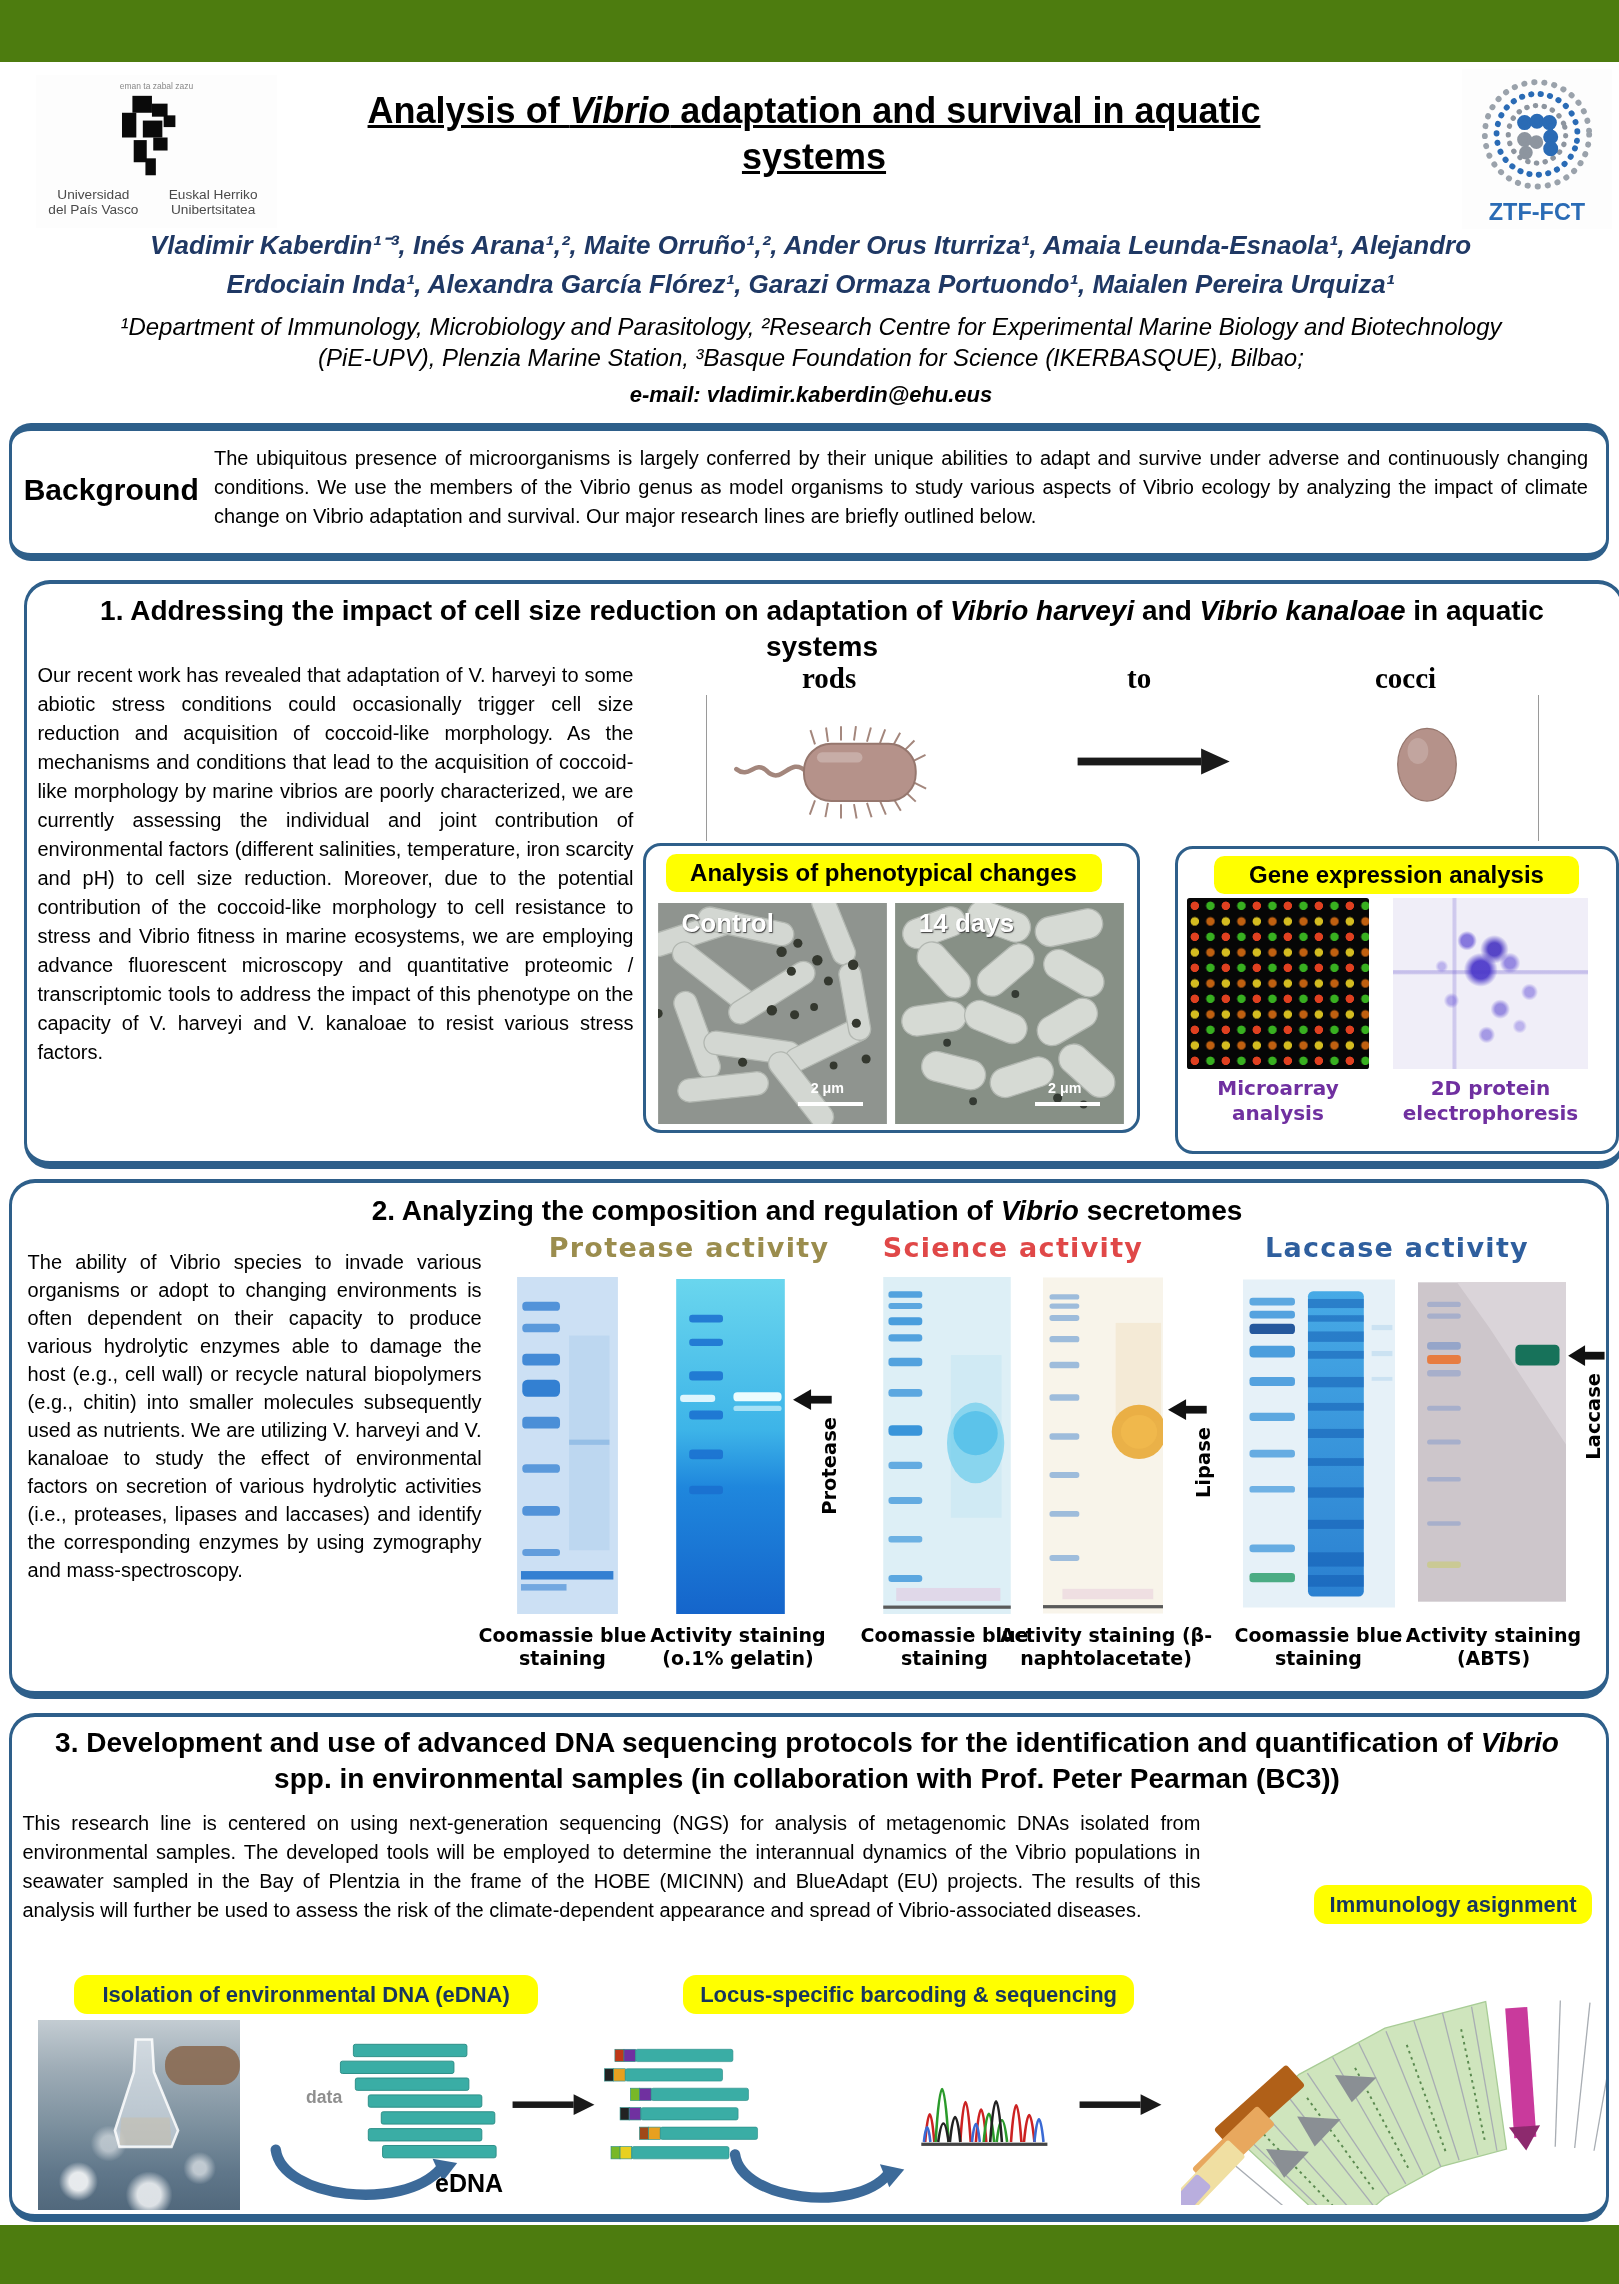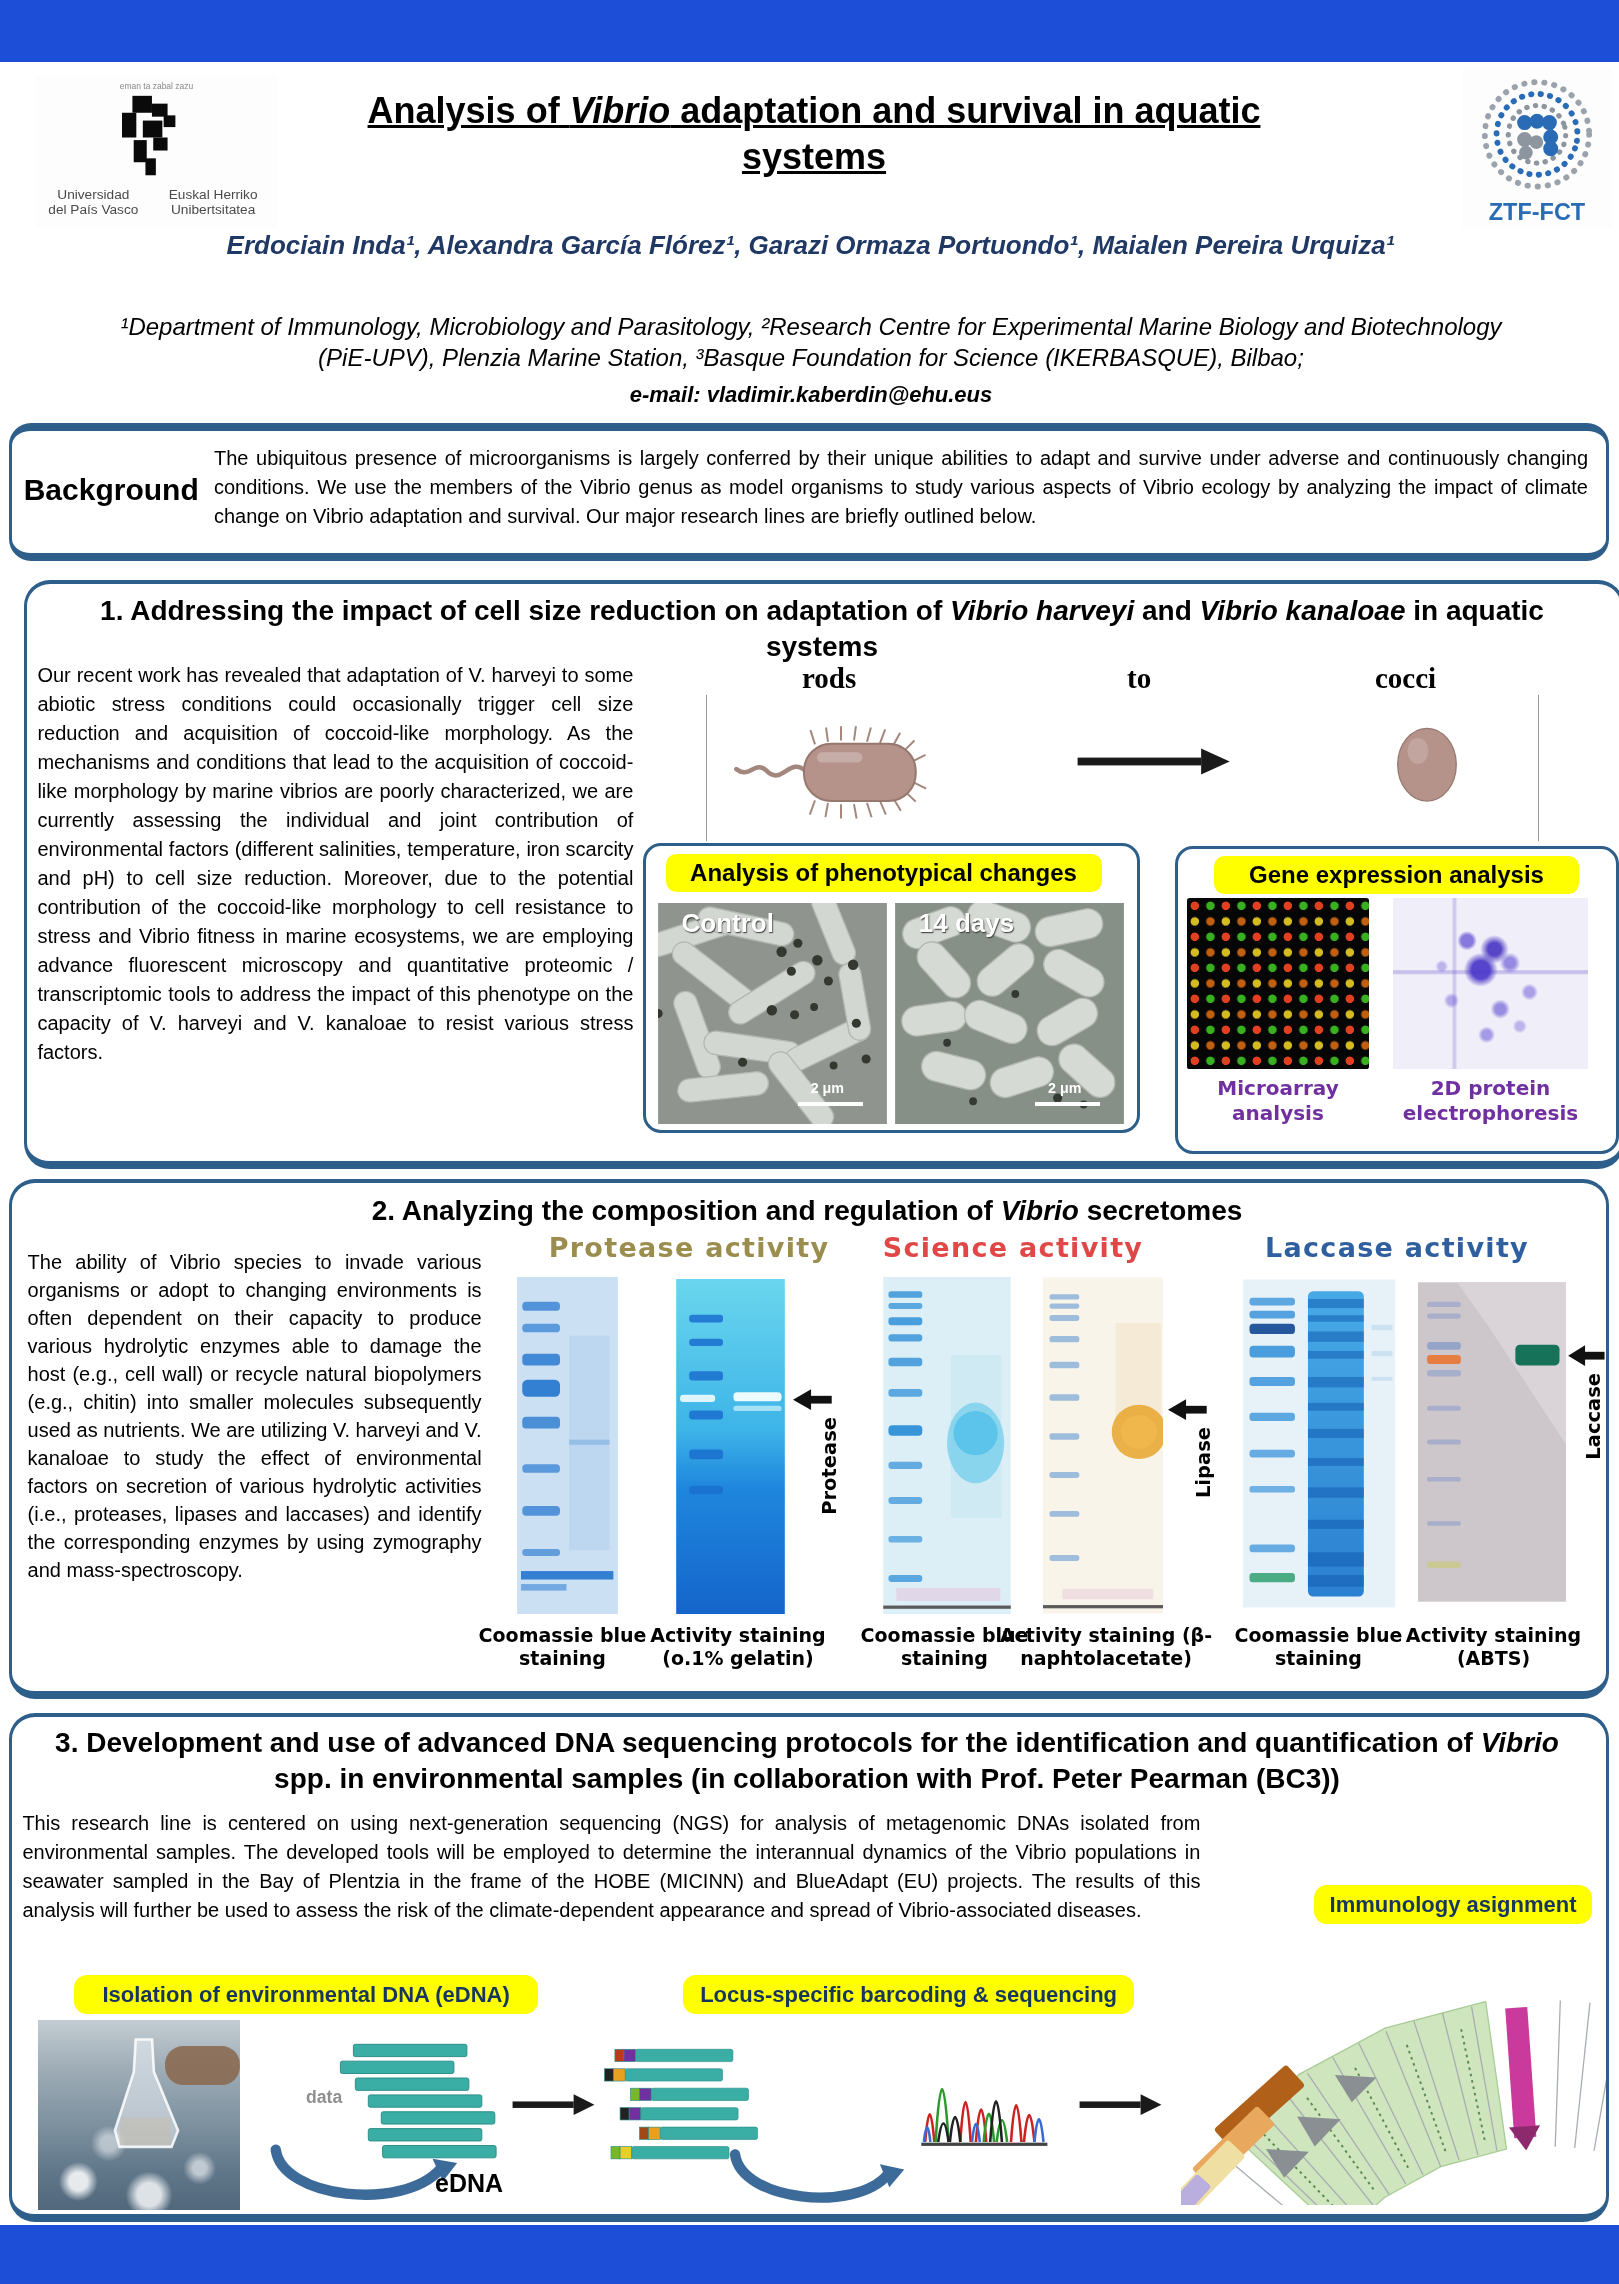--- a/index.html
+++ b/index.html
@@ -1,16 +1,16 @@
 <!DOCTYPE html>
 <html style="font-size:10.4px"><head>
 <meta charset="utf-8">
 <style>
   html,body{margin:0;padding:0;background:#000;}
-  .page{position:relative;width:1620px;height:2284px;background:#1d4ed8;overflow:hidden;
+  .page{position:relative;width:1620px;height:2284px;background:#4d7c0f;overflow:hidden;
         font-family:"Liberation Sans",sans-serif;color:#000;}
   .poster{position:absolute;left:0;top:62px;width:1620px;height:2163px;background:#fff;}
   .abs{position:absolute;}
   .box{position:absolute;box-sizing:border-box;border-style:solid;border-color:#2e5f8a;background:#fff;}
   .bgbox{border-width:8.5px 3.9px 8.5px 3.9px;border-radius:22px;}
   .sbox{border-width:4.6px 3.9px 8.5px 3.9px;border-radius:26px;}
   .inbox{border-width:3.9px;border-radius:18px;}
   .main-title{font-size:36px;font-weight:bold;line-height:46px;text-align:center;text-decoration:underline;}
   .authors{font-size:26px;font-weight:bold;font-style:italic;color:#1f3864;text-align:center;line-height:39px;}
   .affil{font-size:24px;font-style:italic;text-align:center;line-height:31px;}
@@ -114,20 +114,21 @@
         <line x1="96" y1="108" x2="114" y2="110"></line>
             <circle cx="96" cy="108" r="8"></circle>
             <circle cx="114" cy="112" r="7"></circle>
             <circle cx="98" cy="128" r="7"></circle>
       </g>
       <text x="115" y="232" font-size="36" font-weight="bold" fill="#2a6bb5" text-anchor="middle" font-family="Liberation Sans,sans-serif">ZTF-FCT</text>
     </svg>
   </div>
 
   <div class="abs authors" style="left:65px;top:164px;width:1491px;">
+    <div>Vladimir Kaberdin¹⁻³, Inés Arana¹,², Maite Orruño¹,², Ander Orus Iturriza¹, Amaia Leunda-Esnaola¹, Alejandro</div>
     <div>Erdociain Inda¹, Alexandra García Flórez¹, Garazi Ormaza Portuondo¹, Maialen Pereira Urquiza¹</div>
   </div>
 
   <div class="abs affil" style="left:111px;top:249px;width:1400px;">¹Department of Immunology, Microbiology and Parasitology,  ²Research Centre for Experimental Marine Biology and Biotechnology (PiE-UPV), Plenzia Marine Station, ³Basque Foundation for Science (IKERBASQUE), Bilbao;</div>
   <div class="abs email" style="left:111px;top:320px;width:1400px;">e-mail: vladimir.kaberdin@ehu.eus</div>
 
   <div class="box bgbox" style="left:9px;top:361px;width:1600px;height:138px;">
     <div class="abs bg-label" style="left:11.7px;top:42px;">Background</div>
     <div class="abs body-text" style="left:202px;top:13px;width:1374px;">The ubiquitous presence of microorganisms is largely conferred by their unique abilities to adapt and survive under adverse and continuously changing conditions. We use the members of the Vibrio genus as model organisms to study various aspects of Vibrio ecology by analyzing the impact of climate change on Vibrio adaptation and survival. Our major research lines are briefly outlined below.</div>
   </div>

